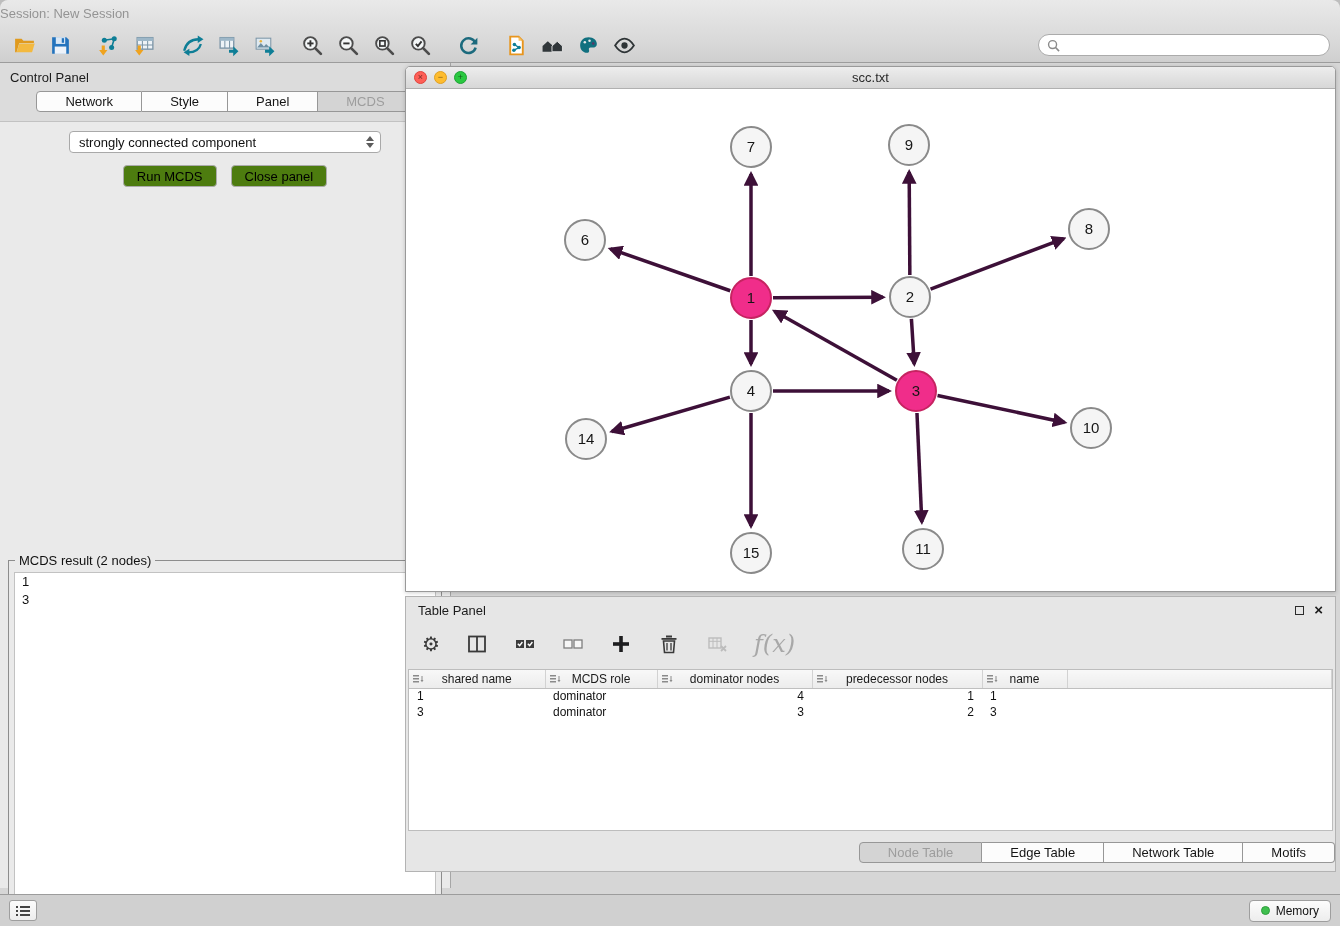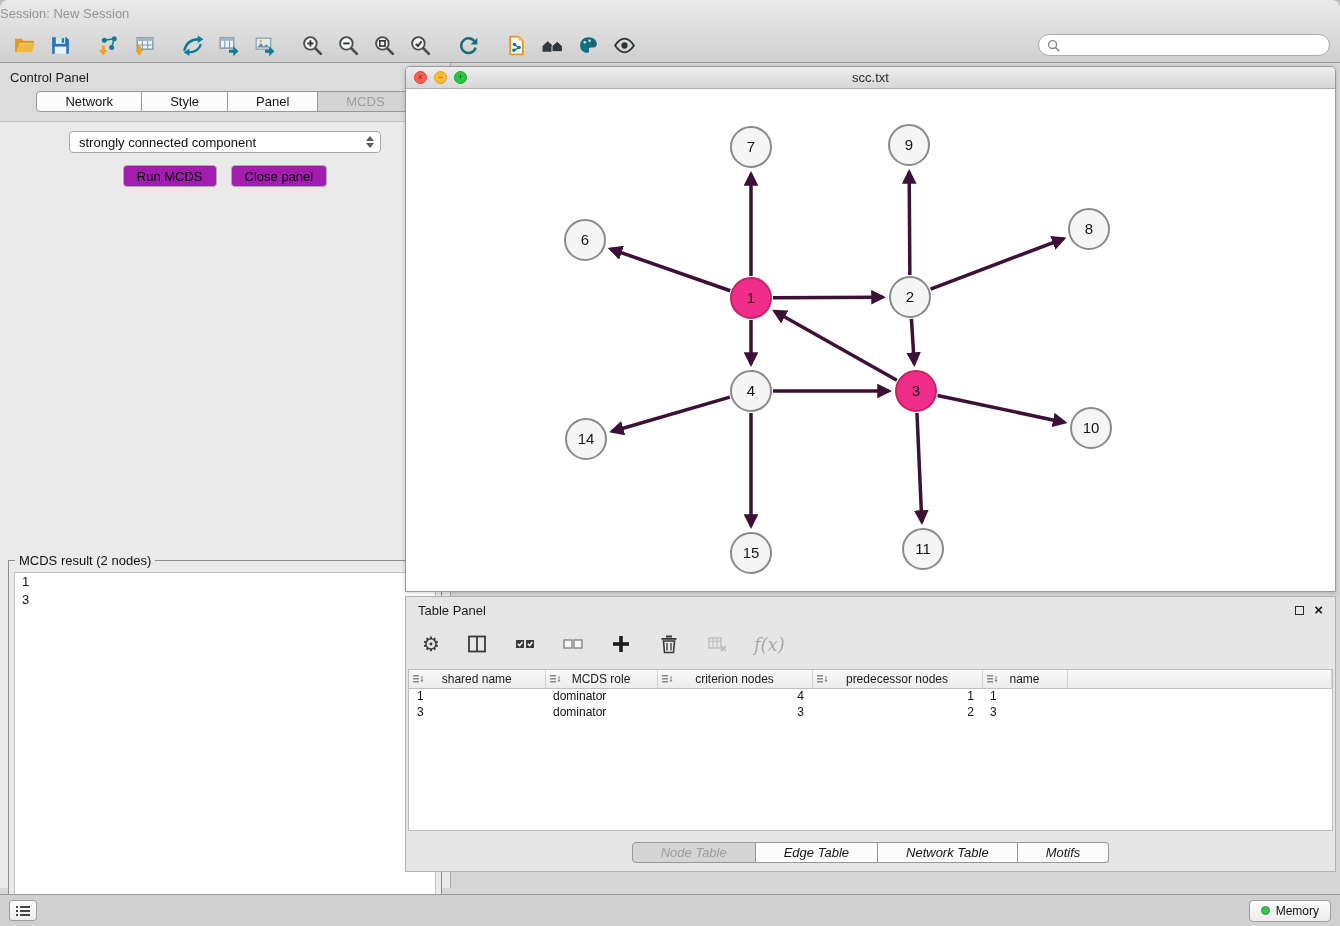--- a/index.html
+++ b/index.html
@@ -42,21 +42,21 @@
   .opt-label { text-align:center; margin-top:16px; font-size:13px; }
   .dropdown { width:312px; height:22px; margin:9px auto 0; background:#fff;
               border:1px solid #a9a9a9; border-radius:4px; display:flex;
               align-items:center; padding:0 6px 0 9px; font-size:13px; cursor:default; }
   .stepper { margin-left:auto; display:flex; flex-direction:column; gap:2px; }
   .tri-up { width:0; height:0; border-left:4px solid transparent; border-right:4px solid transparent;
             border-bottom:5px solid #5c5c5c; }
   .tri-down { width:0; height:0; border-left:4px solid transparent; border-right:4px solid transparent;
               border-top:5px solid #5c5c5c; }
   .btn-row { display:flex; justify-content:center; gap:14px; margin-top:12px; }
-  .mac-btn { height:22px; padding:0 13px; background:#a21caf; border:1px solid #ababab;
+  .mac-btn { height:22px; padding:0 13px; background:#4d7c0f; border:1px solid #ababab;
              border-radius:4px; font-size:13px; font-family:"Liberation Sans", sans-serif; cursor:default; }
   .result-fieldset { position:absolute; left:8px; right:8px; top:431px; height:378px;
                      border:1px solid #8d8d8d; background:#eaeaea; }
   .result-fieldset legend { font-size:13px; padding:0 4px; margin-left:6px; color:#111; }
   .result-box { position:absolute; left:5px; right:5px; top:4px; bottom:5px;
                 background:#fff; border:1px solid #c2c2c2; overflow:hidden; }
   .result-line { padding:1px 7px; font-size:13px; line-height:16px; }
 
   
   .network-window { position:absolute; left:405px; top:66px; width:931px; height:526px;
@@ -76,32 +76,32 @@
   .canvas svg { position:absolute; inset:0; }
 
   
   .table-panel { position:absolute; left:405px; top:596px; width:931px; height:276px;
                  background:#e6e6e6; border:1px solid #b3b3b3; }
   .tp-header { height:26px; display:flex; align-items:center; padding:0 12px; }
   .tp-toolbar { height:42px; display:flex; align-items:center; gap:26px; padding-left:16px; }
   .ticon { display:flex; align-items:center; justify-content:center; cursor:default; }
   .ticon svg { width:22px; height:22px; }
   .gear-glyph { font-size:20px; color:#3a3a3a; line-height:20px; }
-  .fx-label { font-family:"DejaVu Serif", serif; font-style:italic; font-size:18px; color:#a8a8a8; }
+  .fx-label { font-family:"DejaVu Serif", serif; font-style:italic; font-size:24px; color:#a8a8a8; }
   .table-wrap { position:absolute; left:2px; right:2px; top:72px; bottom:40px;
                 background:#fff; border:1px solid #bdbdbd; overflow:hidden; }
   table.data { border-collapse:collapse; table-layout:fixed; width:100%; font-size:12px; }
   table.data th { height:18px; background:linear-gradient(#f8f8f8,#ececec);
                   border-right:1px solid #d2d2d2; border-bottom:1px solid #bfbfbf;
                   font-weight:normal; font-size:12px; color:#1a1a1a; position:relative;
                   text-align:center; cursor:default; }
   table.data th .sort-ic { position:absolute; left:4px; top:4px; }
   table.data td { height:16px; padding:0 8px; color:#111; white-space:nowrap; overflow:hidden; }
   table.data td.num { text-align:right; }
-  .tp-tabs { position:absolute; left:0; right:0; bottom:8px; display:flex; justify-content:center;font-style:italic; }
+  .tp-tabs { position:absolute; left:0; right:0; bottom:8px; display:flex; justify-content:flex-end; }
 
   
   .statusbar { position:absolute; left:0; right:0; bottom:0; height:32px; background:#d0d0d0;
                border-top:1px solid #9c9c9c; display:flex; align-items:center; padding:0 9px; }
   .sb-btn { width:28px; height:21px; background:linear-gradient(#fcfcfc,#ededed);
             border:1px solid #9e9e9e; border-radius:3px; display:flex; align-items:center;
             justify-content:center; cursor:default; }
   .memory-btn { margin-left:auto; height:22px; background:linear-gradient(#fcfcfc,#ededed);
                 border:1px solid #9e9e9e; border-radius:4px; display:flex; align-items:center;
                 gap:6px; padding:0 11px; font-size:12px; cursor:default; }
@@ -477,21 +477,21 @@
               <span>MCDS role</span>
             </th>
             <th>
               <span class="sort-ic"><svg width="11" height="11" viewBox="0 0 11 11">
                     <rect x="0" y="1" width="6" height="1.5" fill="#8a8a8a"></rect>
                     <rect x="0" y="4" width="6" height="1.5" fill="#8a8a8a"></rect>
                     <rect x="0" y="7" width="6" height="1.5" fill="#8a8a8a"></rect>
                     <path d="M9 2v4" stroke="#8a8a8a"></path>
                     <path d="M7.5 6l1.5 2.3L10.5 6z" fill="#8a8a8a"></path>
                   </svg></span>
-              <span>criterion nodes</span>
+              <span>dominator nodes</span>
             </th>
             <th>
               <span class="sort-ic"><svg width="11" height="11" viewBox="0 0 11 11">
                     <rect x="0" y="1" width="6" height="1.5" fill="#8a8a8a"></rect>
                     <rect x="0" y="4" width="6" height="1.5" fill="#8a8a8a"></rect>
                     <rect x="0" y="7" width="6" height="1.5" fill="#8a8a8a"></rect>
                     <path d="M9 2v4" stroke="#8a8a8a"></path>
                     <path d="M7.5 6l1.5 2.3L10.5 6z" fill="#8a8a8a"></path>
                   </svg></span>
               <span>predecessor nodes</span>

